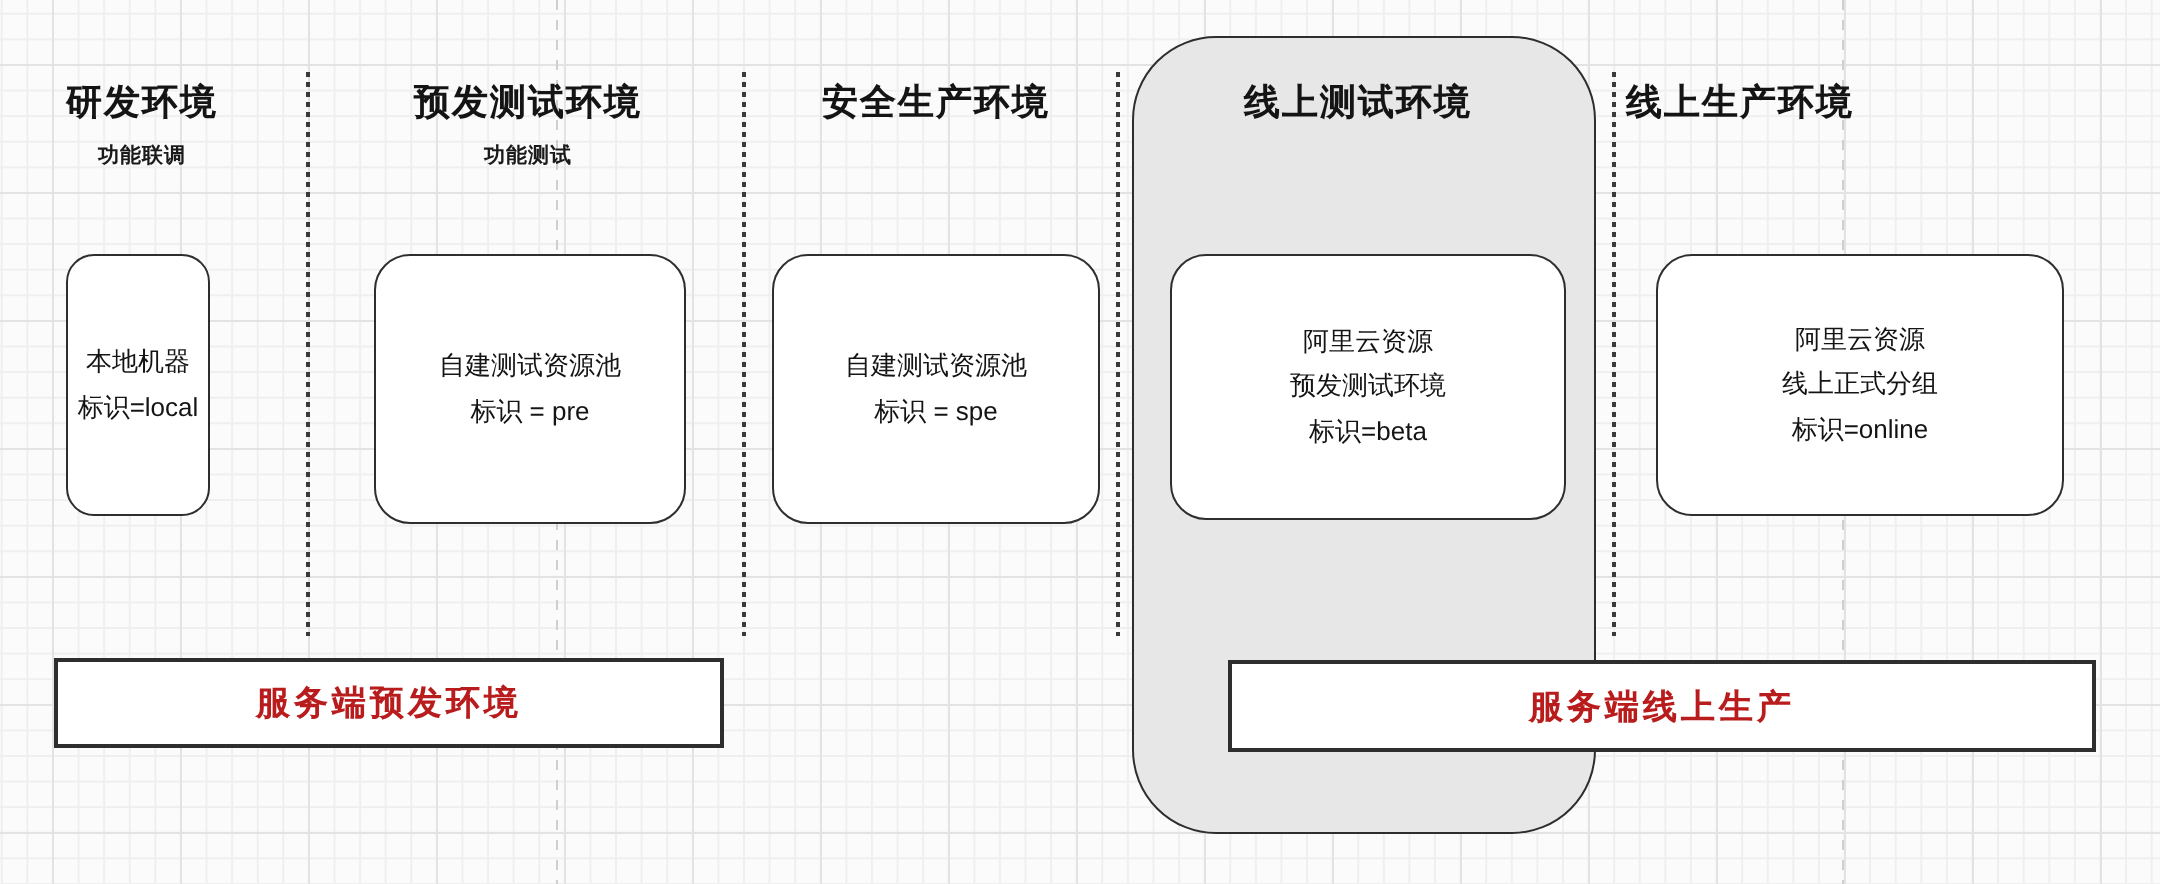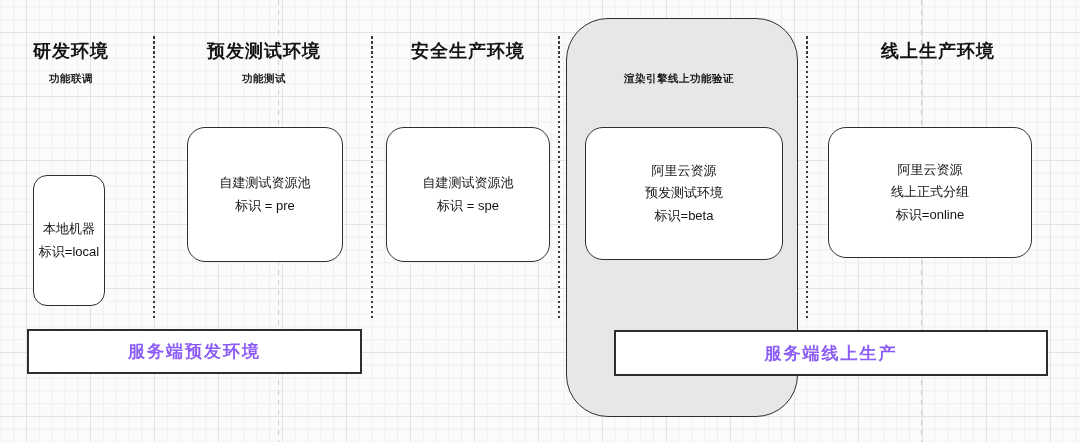--- a/index.html
+++ b/index.html
@@ -43,38 +43,38 @@
   .col-title{
     position:absolute;top:41px;width:240px;margin-left:-120px;
     text-align:center;font-size:18px;font-weight:bold;
     letter-spacing:1px;line-height:21px;z-index:4;color:#141414;
   }
   .col-subtitle{
     position:absolute;top:72px;width:240px;margin-left:-120px;
     text-align:center;font-size:10.5px;font-weight:bold;
     letter-spacing:0.5px;line-height:13px;z-index:4;color:#1a1a1a;
   }
-  .c1{left:71px;} .c2{left:264px;} .c3{left:468px;} .c4{left:679px;} .c5{left:938px;}
+  .c1{left:71px;} .c2{left:264px;} .c3{left:468px;} .c4{left:679px;} .c5{left:870px;}
   .res-box{
     position:absolute;top:127px;box-sizing:border-box;z-index:4;
     background:#fff;border:1.6px solid #2e2e2e;border-radius:18px;
     display:flex;flex-direction:column;align-items:center;justify-content:center;
     font-size:13px;line-height:22.5px;text-align:center;color:#141414;
   }
   .res-box .bl{white-space:nowrap;}
-  .b1{left:33px;width:72px;height:131px;border-radius:14px;margin-top:48px;}
+  .b1{left:33px;width:72px;height:131px;border-radius:14px;}
   .b2{left:187px;width:156px;height:135px;}
   .b3{left:386px;width:164px;height:135px;}
   .b4{left:585px;width:198px;height:133px;}
   .b5{left:828px;width:204px;height:131px;}
   .bar{
     position:absolute;box-sizing:border-box;z-index:5;
     background:#fff;border:2px solid #2e2e2e;
     display:flex;align-items:center;justify-content:center;
-    font-size:17px;font-weight:bold;letter-spacing:2px;color:#8b5cf6;
+    font-size:17px;font-weight:bold;letter-spacing:2px;color:#b91c1c;
   }
   .bar1{left:27px;top:329px;width:335px;height:45px;}
   .bar2{left:393px;top:331px;width:159px;height:44px;}
   .bar3{left:597px;top:330px;width:434px;height:46px;margin-left:17px;}
 </style>
 </head>
 <body>
 
 <div class="canvas">
 
@@ -89,21 +89,21 @@
   <div class="sep s4"></div>
 
   <div class="col-title c1">研发环境</div>
   <div class="col-subtitle c1">功能联调</div>
 
   <div class="col-title c2">预发测试环境</div>
   <div class="col-subtitle c2">功能测试</div>
 
   <div class="col-title c3">安全生产环境</div>
 
-  <div class="col-subtitle c4">渲染引擎线上功能验证</div>
+  <div class="col-title c4">线上测试环境</div>
 
   <div class="col-title c5">线上生产环境</div>
 
   <div class="res-box b1">
     <div class="bl">本地机器</div>
     <div class="bl">标识=local</div>
   </div>
 
   <div class="res-box b2">
     <div class="bl">自建测试资源池</div>

